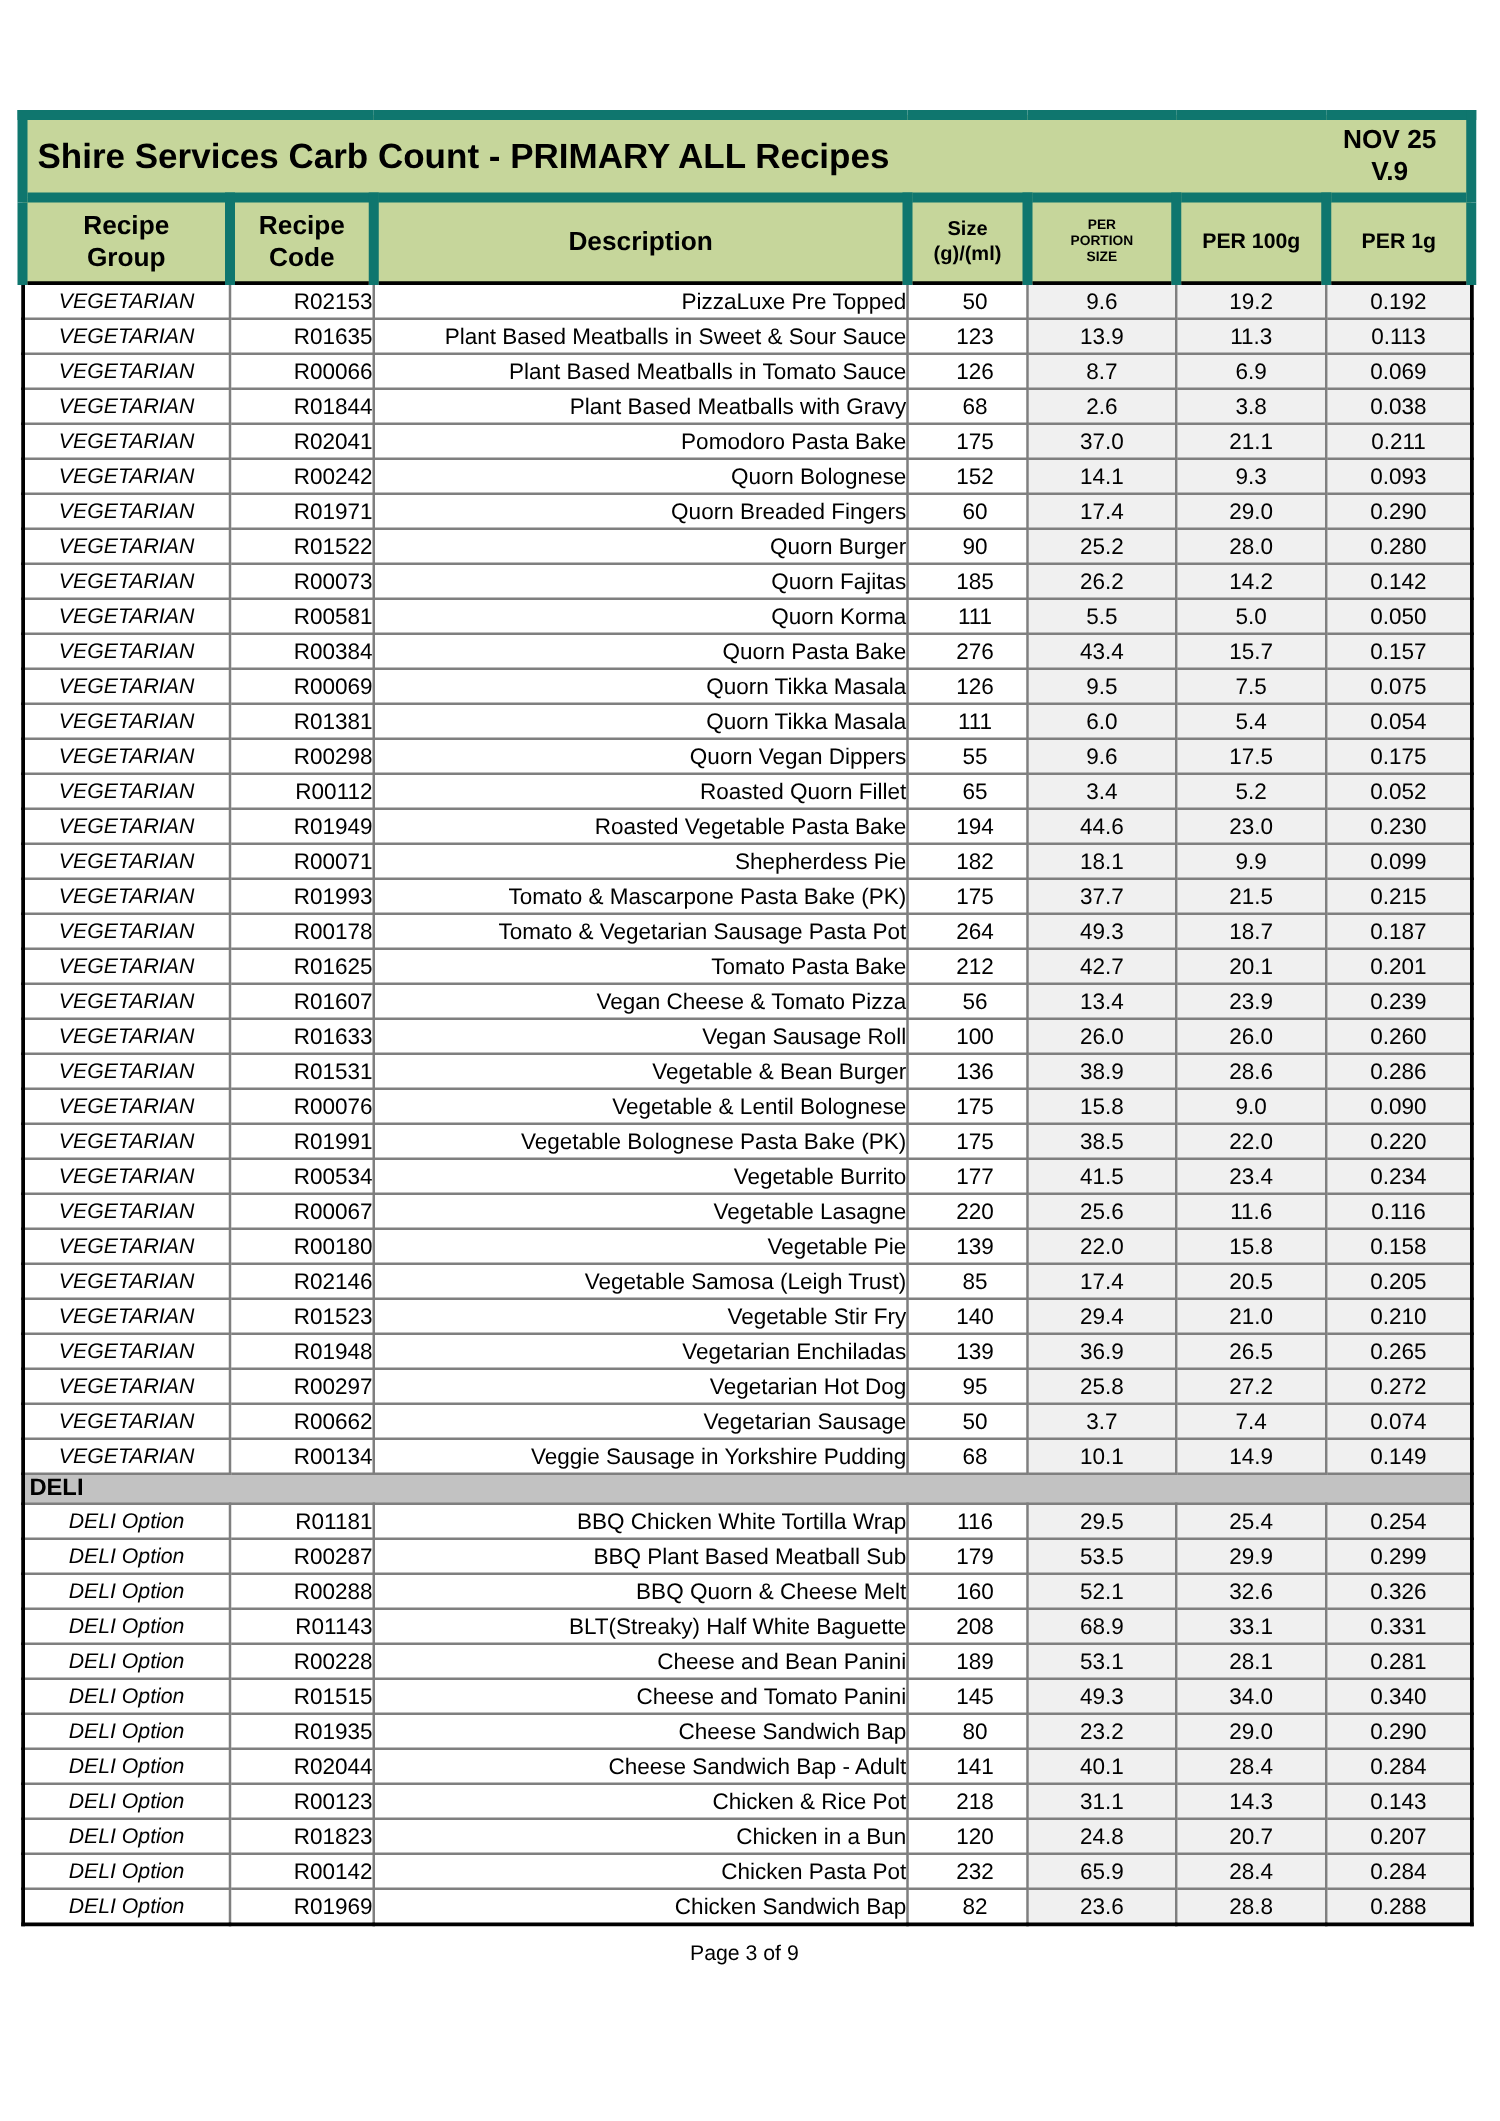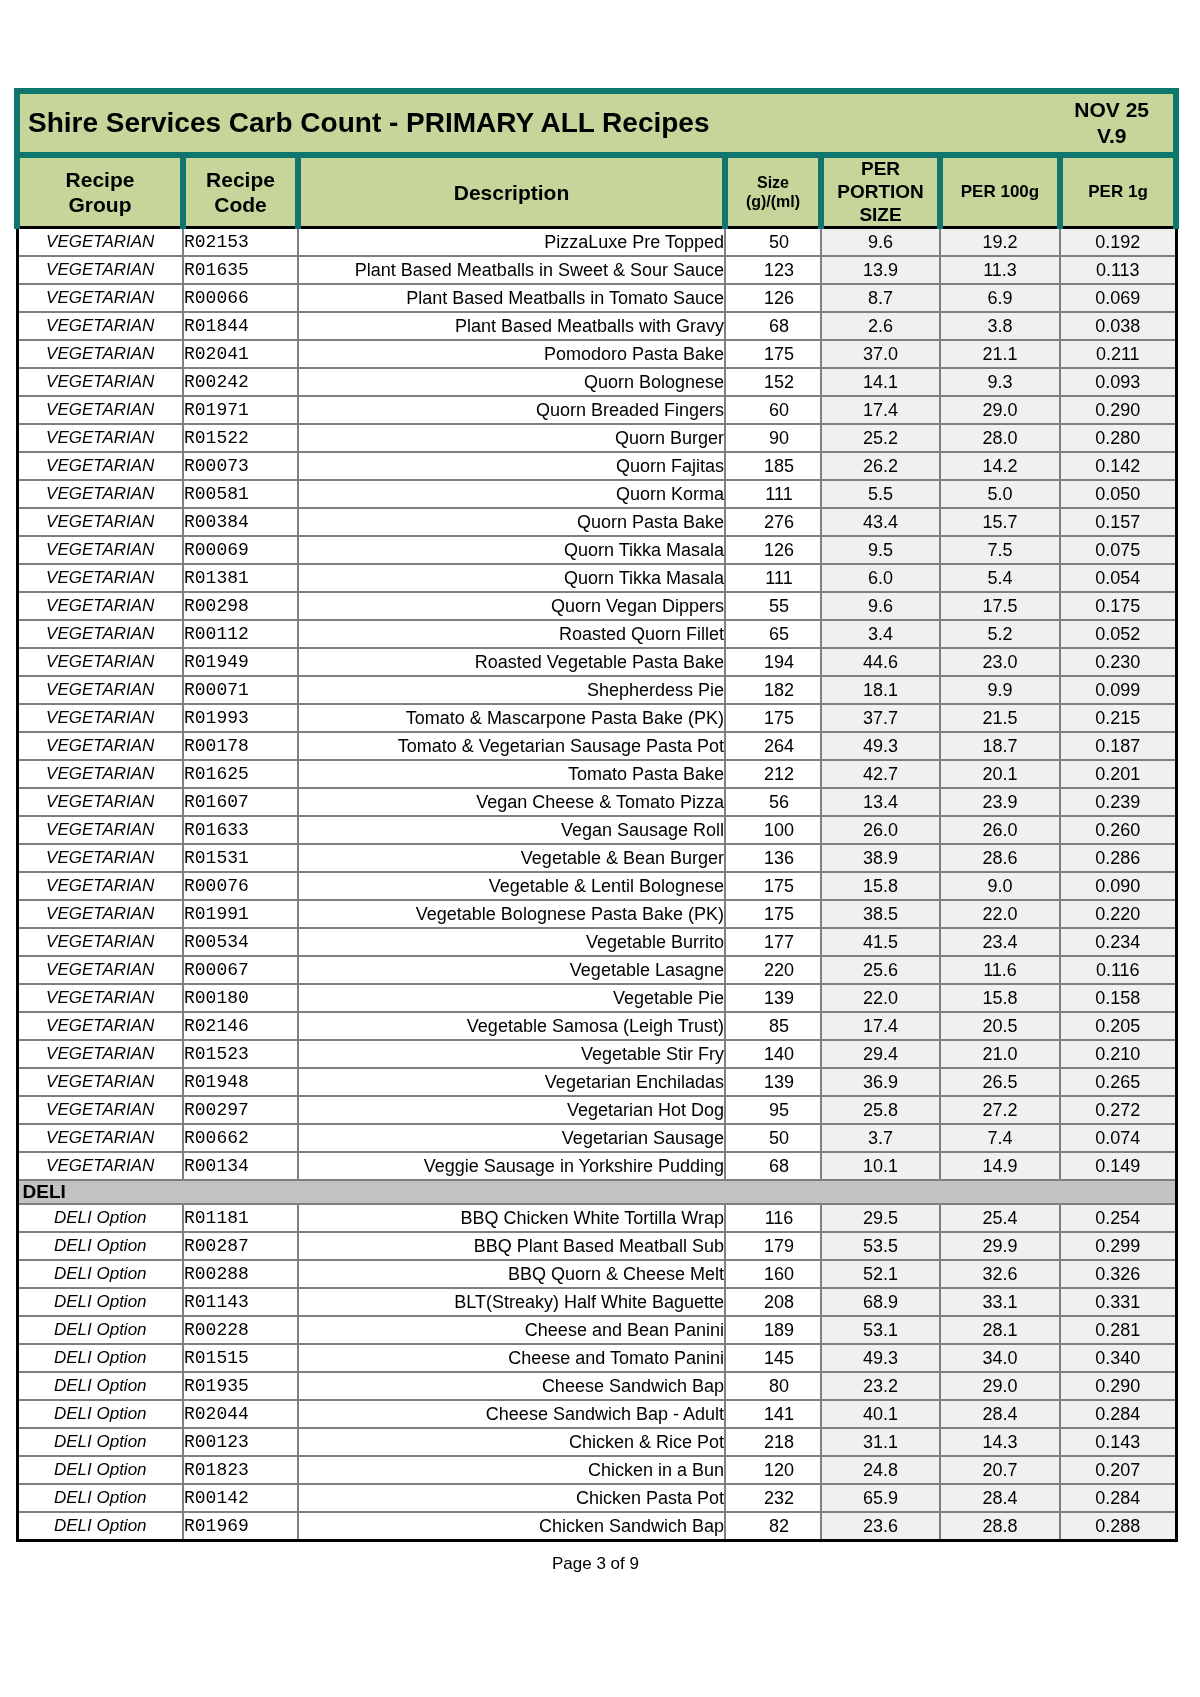--- a/index.html
+++ b/index.html
@@ -25,55 +25,55 @@
   col.c-group{width:166px;}
   col.c-code{width:115px;}
   col.c-desc{width:427px;}
   col.c-size{width:96px;}
   col.c-pp{width:119px;}
   col.c-p100{width:120px;}
   col.c-p1{width:116px;}
 
   thead th{
     background:var(--green);
-    border:6px solid #0f766e;
+    border:8px solid #0f766e;
     font-weight:bold;
     padding:0;
     vertical-align:middle;
   }
   tr.title-row th{height:58px;border-bottom:2px solid #000;}
   .title-flex{display:flex;align-items:center;justify-content:space-between;padding:0 10px 0 8px;}
   .doc-title{font-size:28px;font-weight:bold;text-align:left;}
   .version-box{font-size:21px;font-weight:bold;text-align:center;line-height:1.25;padding-right:14px;}
 
   tr.menu-row th{height:66px;}
   .menu-cell{text-align:left;padding-left:8px;}
   .menu-title{font-size:35px;font-weight:bold;}
   .menu-sub{font-size:21px;font-weight:bold;}
   .portion-head{font-size:16px;line-height:1.2;text-align:center;}
   .carb-head{font-size:20px;text-align:center;}
 
   tr.colhead-row th{height:63px;text-align:center;line-height:1.2;border-bottom:3px solid #000;}
   .h-lg{font-size:21px;}
   .h-md{font-size:17px;}
   .h-sm{font-size:16px;}
-  .h-xs{font-size:19px;line-height:1.25;margin-left:16px;}
+  .h-xs{font-size:11px;line-height:1.25;margin-left:16px;}
   .pre{white-space:pre-line;}
 
   tbody td{
     border:2px solid var(--grid);
     height:26px;
     padding:0;
     font-size:18px;
     vertical-align:middle;
     background:#fff;
     overflow:hidden;
   }
   td.g{font-style:italic;font-size:17px;text-align:center;}
-  td.c{text-align:left;font-family:Liberation Mono, monospace;}
+  td.c{text-align:right;}
   td.d{text-align:right;padding-left:5px;white-space:nowrap;}
   td.n{text-align:center;padding-left:12px;}
   td.q{text-align:center;background:var(--cell-gray);}
   tr.section-row td{
     background:var(--section-gray);
     height:22px;
     font-weight:bold;
     font-size:19px;
     text-align:left;
     padding-left:4px;

